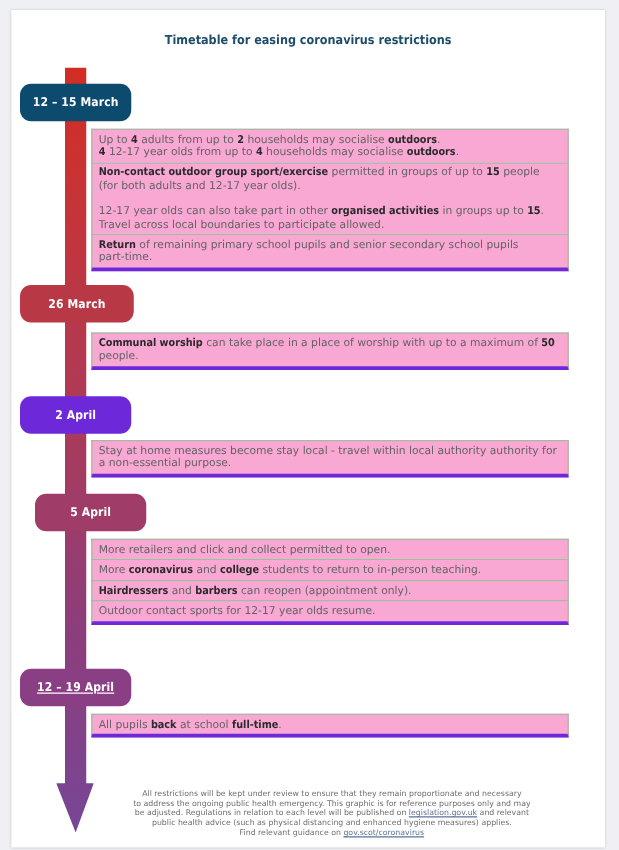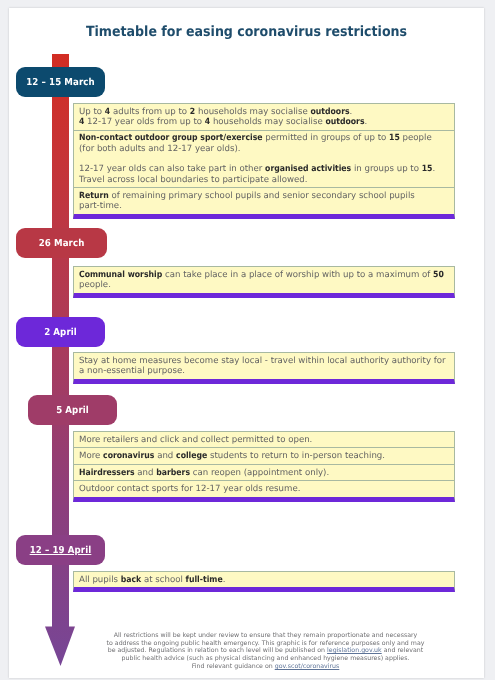--- a/index.html
+++ b/index.html
@@ -16,21 +16,21 @@
   #page { position: absolute; left:0; top:0; width:495px; height:680px; background:#eff0f3; }
   #card {
     position: absolute; left: 9px; top: 8px;
     width: 475px; height: 670px;
     background: #fff;
     box-shadow: 0 0 2px rgba(0,0,0,0.18);
     overflow: hidden;
   }
   .title {
     position:absolute; left:0; top:17px; width:475px;
-    text-align:center; font-size:14px; font-weight:bold;
+    text-align:center; font-size:10px; font-weight:bold;
     font-family:"DejaVu Sans Condensed","DejaVu Sans",sans-serif;
     color:#1e4c6b; letter-spacing:0px; line-height:15px;
   }
   .subtitle {
     position:absolute; left:0; top:34px; width:475px;
     text-align:center; font-size:8.45px; font-weight:bold; color:#355a76;
     font-family:"DejaVu Sans Condensed","DejaVu Sans",sans-serif;
     line-height:9.5px;
   }
   #bar {
@@ -41,26 +41,26 @@
     height:30px; border-radius:9px;
     color:#fff; font-size:9.6px; font-weight:bold;
     font-family:"DejaVu Sans Condensed","DejaVu Sans",sans-serif;
     display:flex; align-items:center; justify-content:center;
     letter-spacing:0.1px;
   }
   .group { position:absolute; left:64px; width:382px; }
   .rowbox {
     border:1px solid #a8b9a1;
     border-bottom:none;
-    background:#fef9c3;
+    background:#f9a8d4;
     padding:2.6px 5px 2.6px 5px;
     font-size:8.6px; line-height:10.3px;
     color:#636363;
   }
-  .group .rowbox:last-child { border-bottom:5px solid #6d28d9; }
+  .group .rowbox:last-child { border-bottom:3px solid #6d28d9; }
   .rowbox b { font-weight:bold; color:#2a2a2a; font-family:"DejaVu Sans Condensed","DejaVu Sans",sans-serif; }
   .footer {
     position:absolute; left:97px; top:624px; width:319px;
     text-align:center; font-size:6.25px; line-height:7.7px; color:#6f6f72;
   }
   .footer a { color:#5d7397; text-decoration:underline; }
 </style>
 </head>
 <body>
 

